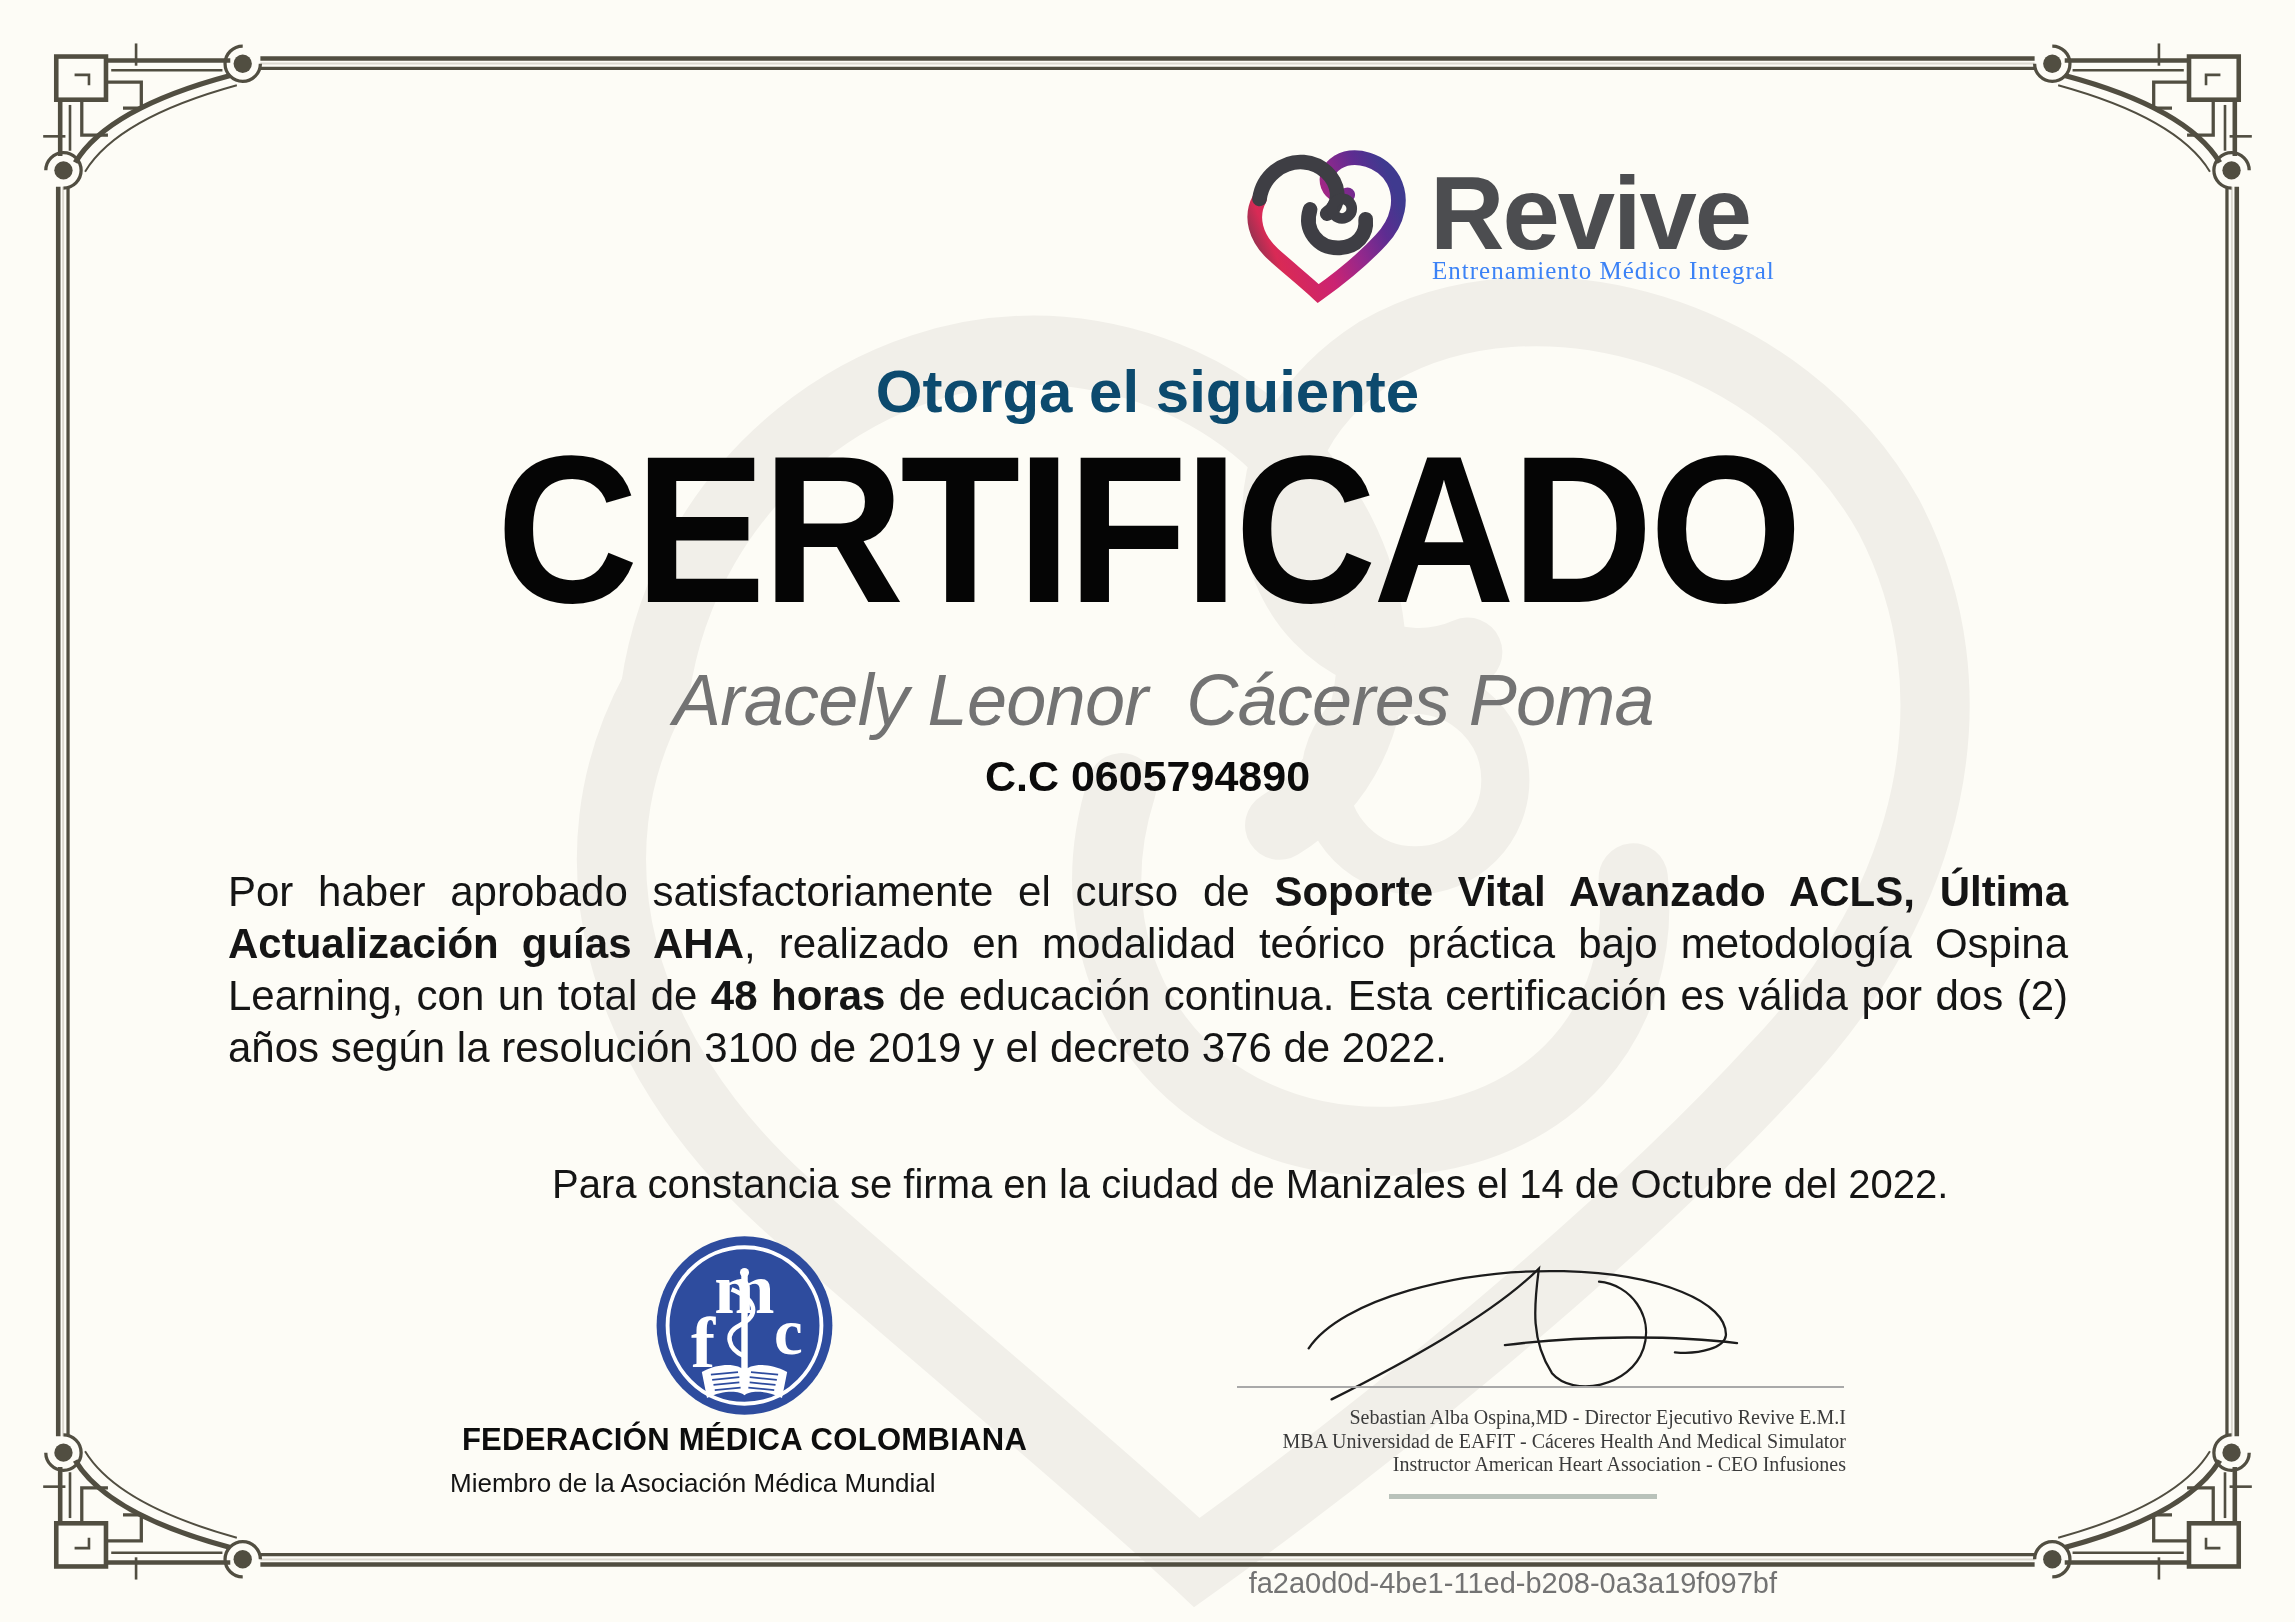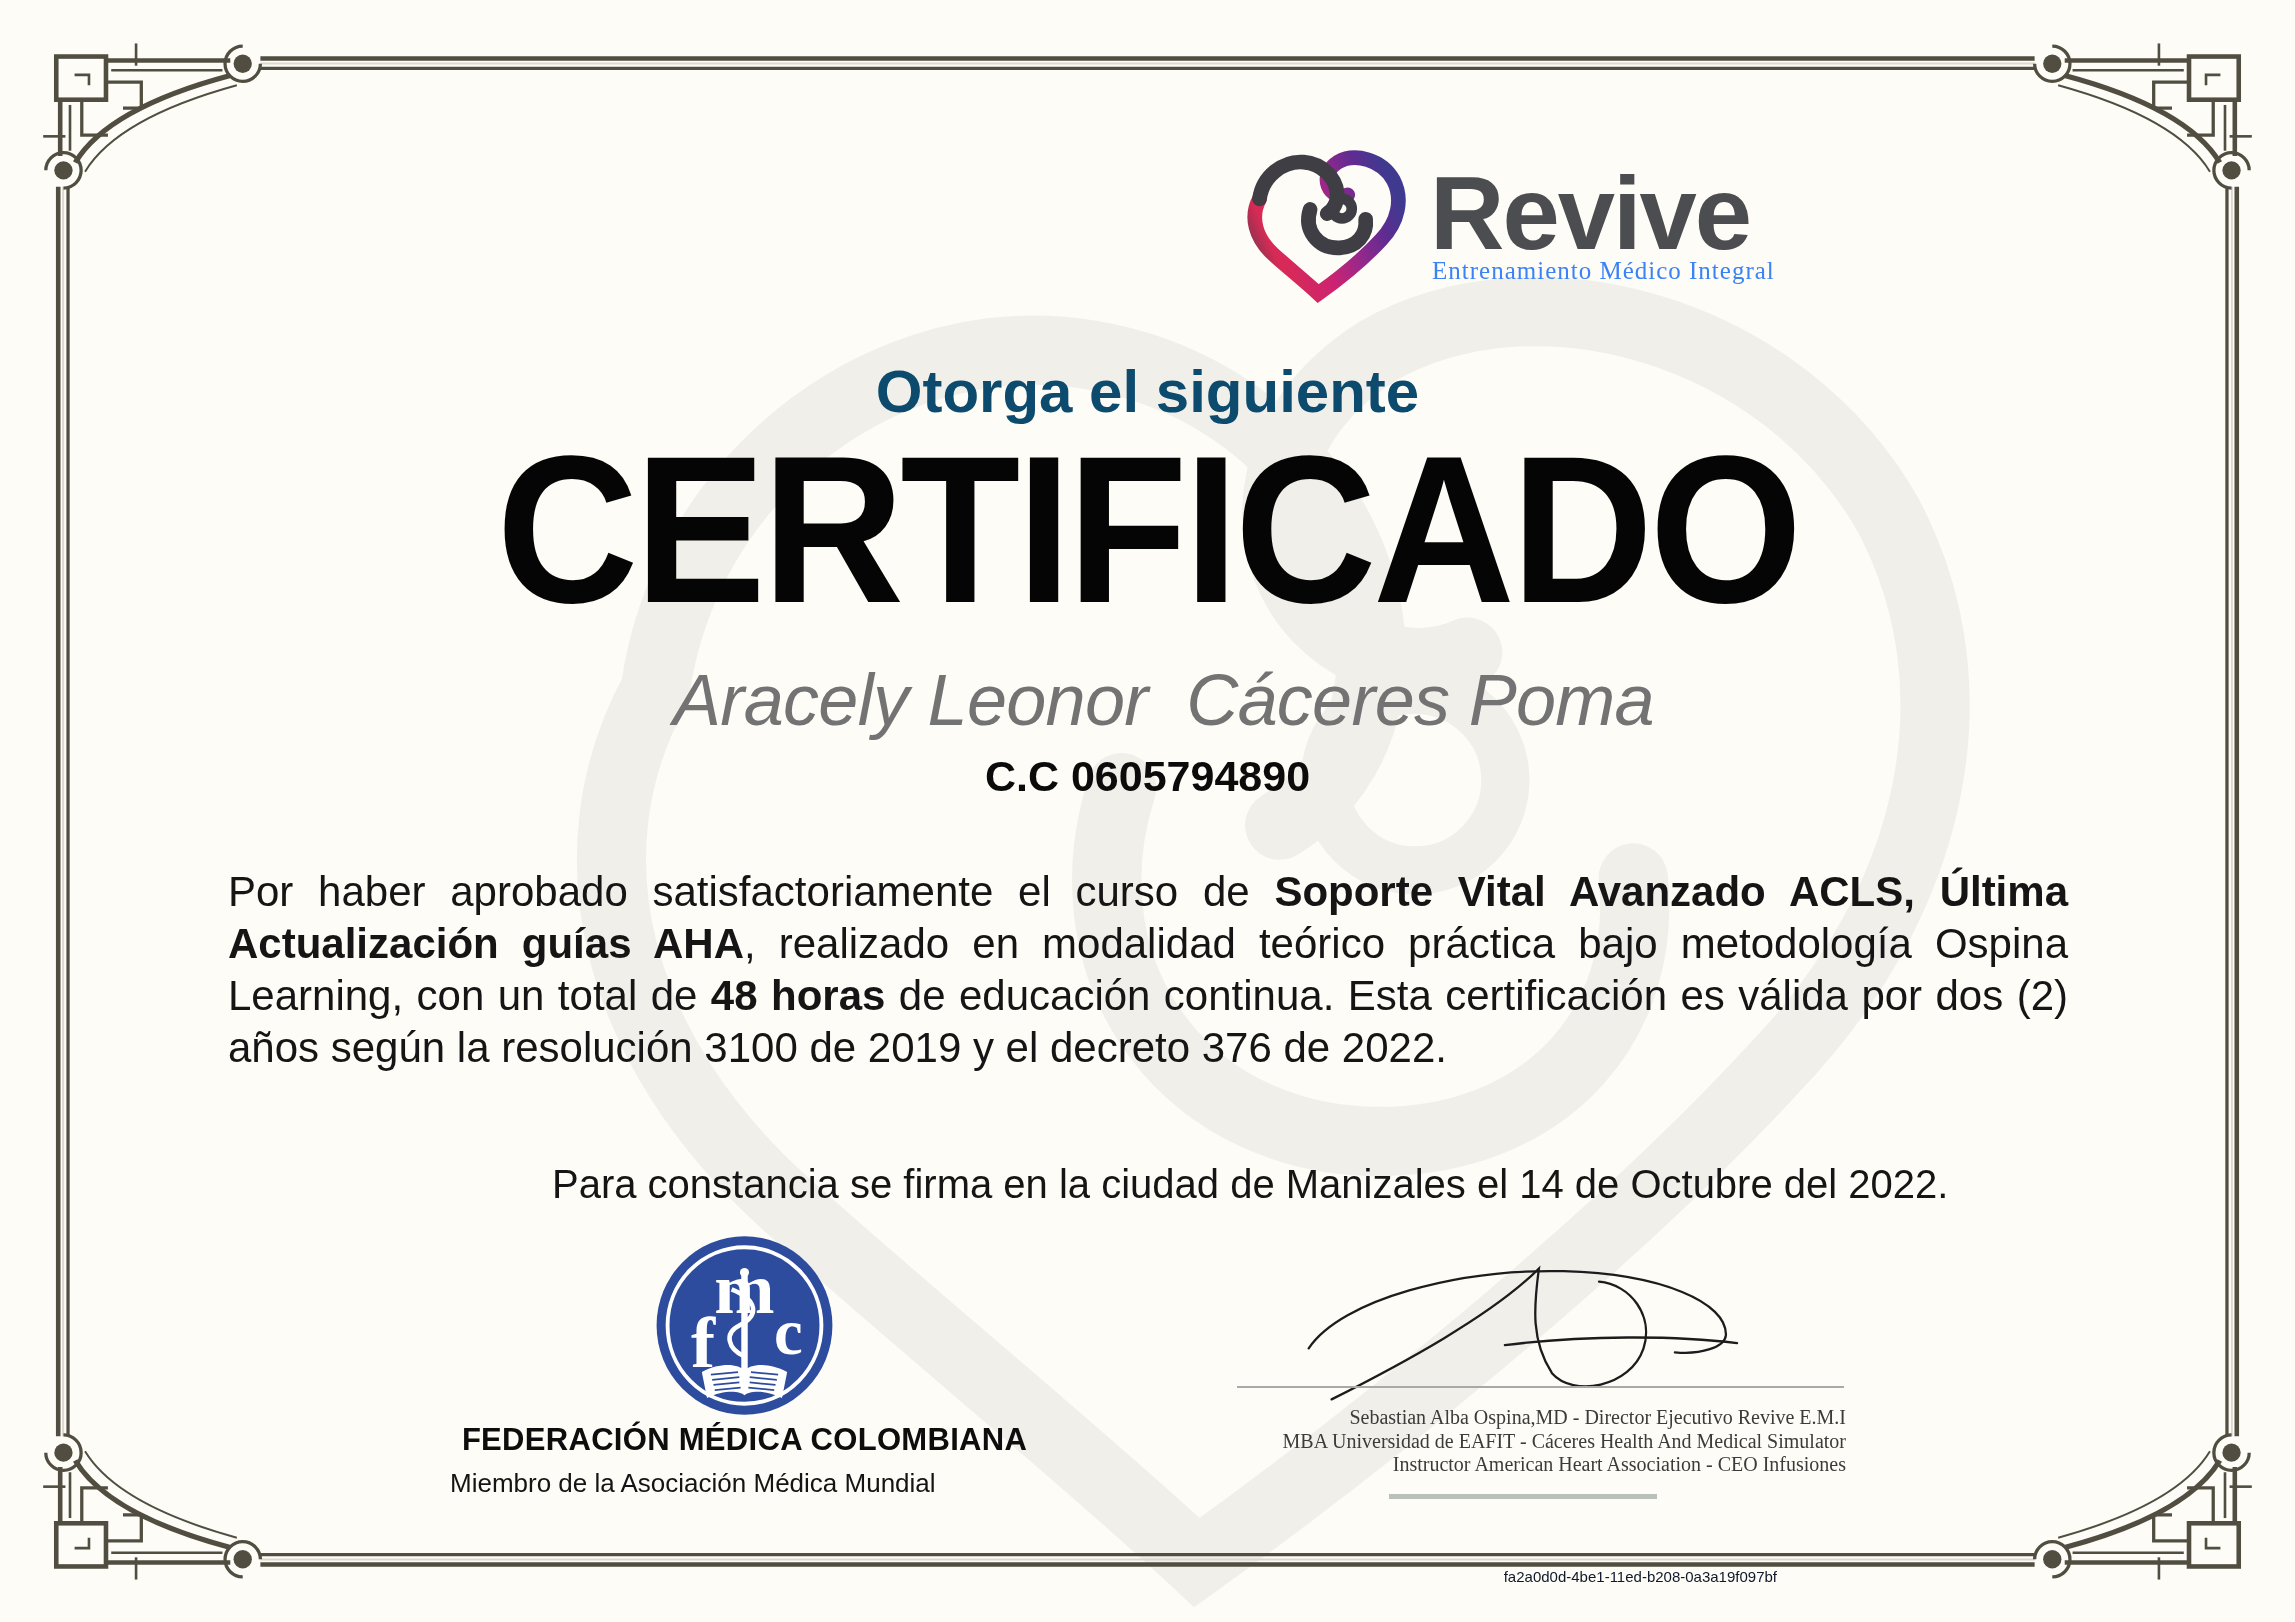--- a/index.html
+++ b/index.html
@@ -59,21 +59,21 @@
   }
   
   #sig-svg{left:1276px;top:1250px;}
   .sig-line{left:1237px;top:1386px;width:607px;height:2px;background:#a9a9a9;}
   .sig-text{
     left:1237px;top:1406px;width:609px;text-align:right;
     font-family:"Liberation Serif",serif;font-size:20px;line-height:23.6px;color:#3b3b3b;
   }
   .sig-accent{left:1389px;top:1494px;width:268px;height:4.6px;background:#b9c2ba;}
   .serial{
-    right:74px;top:1569px;font-size:15px;color:#0f172a;line-height:1;letter-spacing:0px;
+    right:74px;top:1569px;font-size:29px;color:#737373;line-height:1;letter-spacing:0px;
   }
 </style>
 </head>
 <body>
 
 <svg id="frame-svg" viewBox="0 0 3508 2480" xmlns="http://www.w3.org/2000/svg">
   <defs>
     <linearGradient id="hg" x1="0%" y1="70%" x2="100%" y2="30%">
       <stop offset="0%" stop-color="#8e3350"></stop>
       <stop offset="12%" stop-color="#d92a55"></stop>

